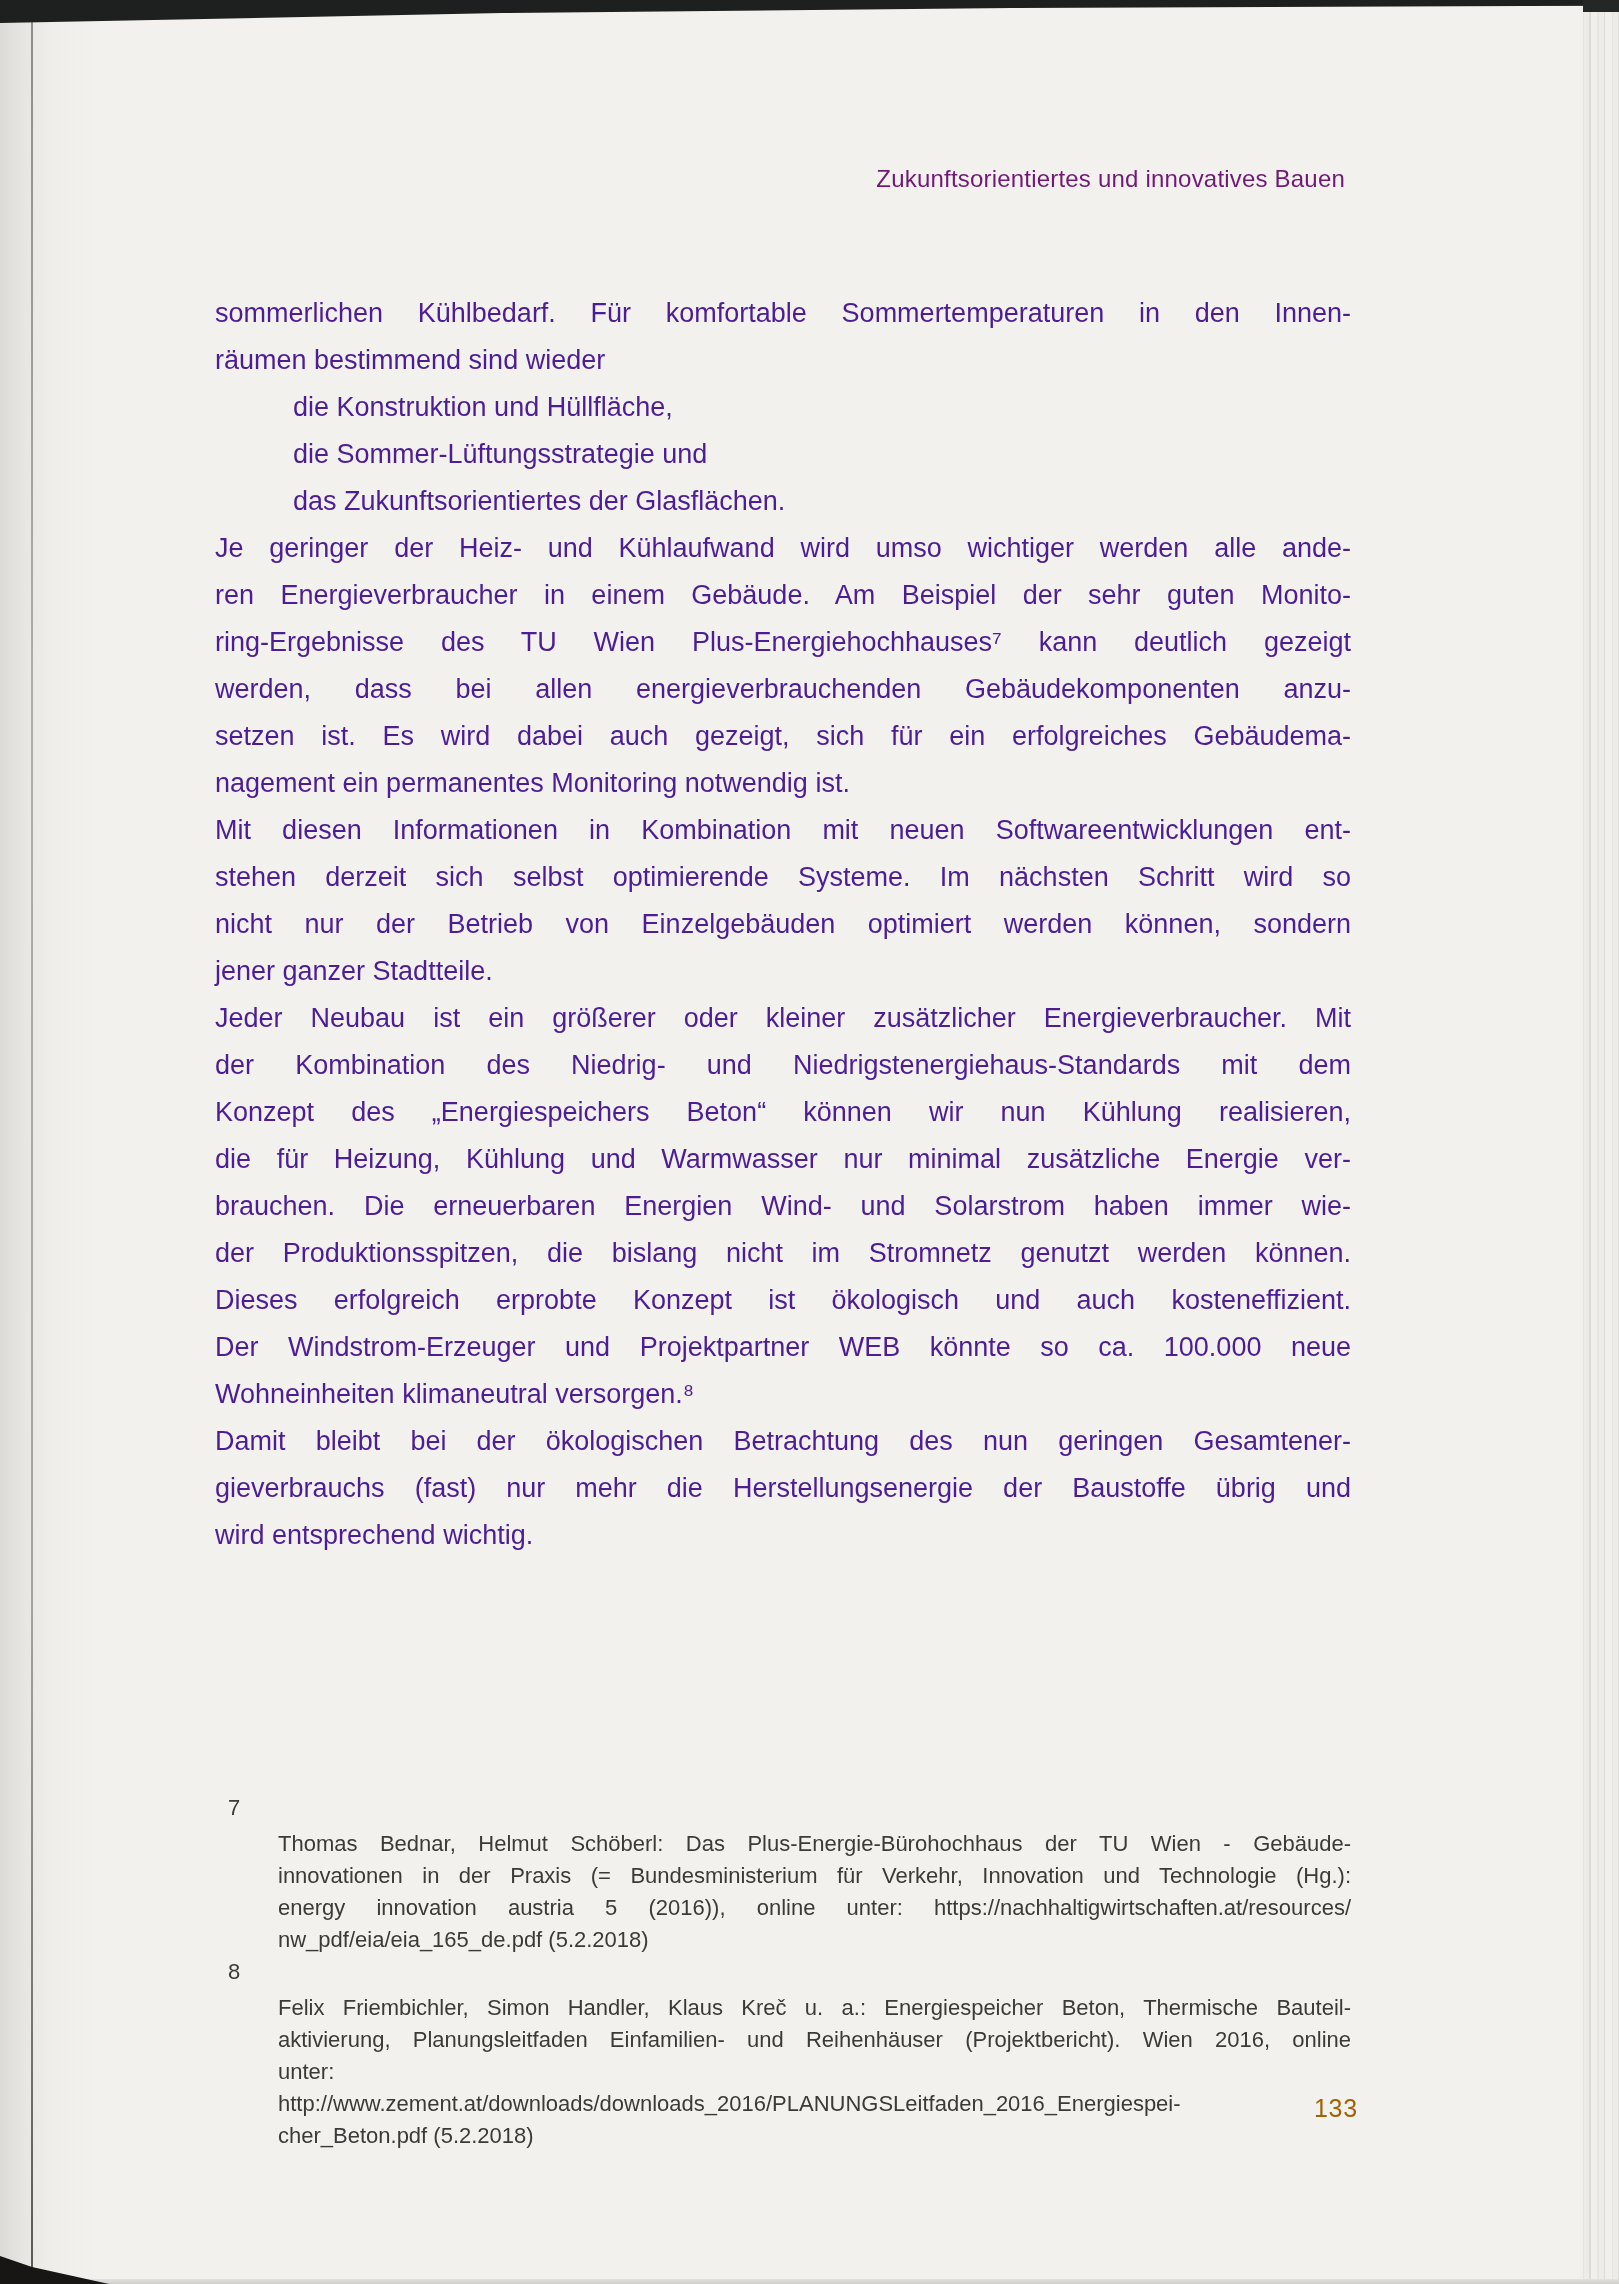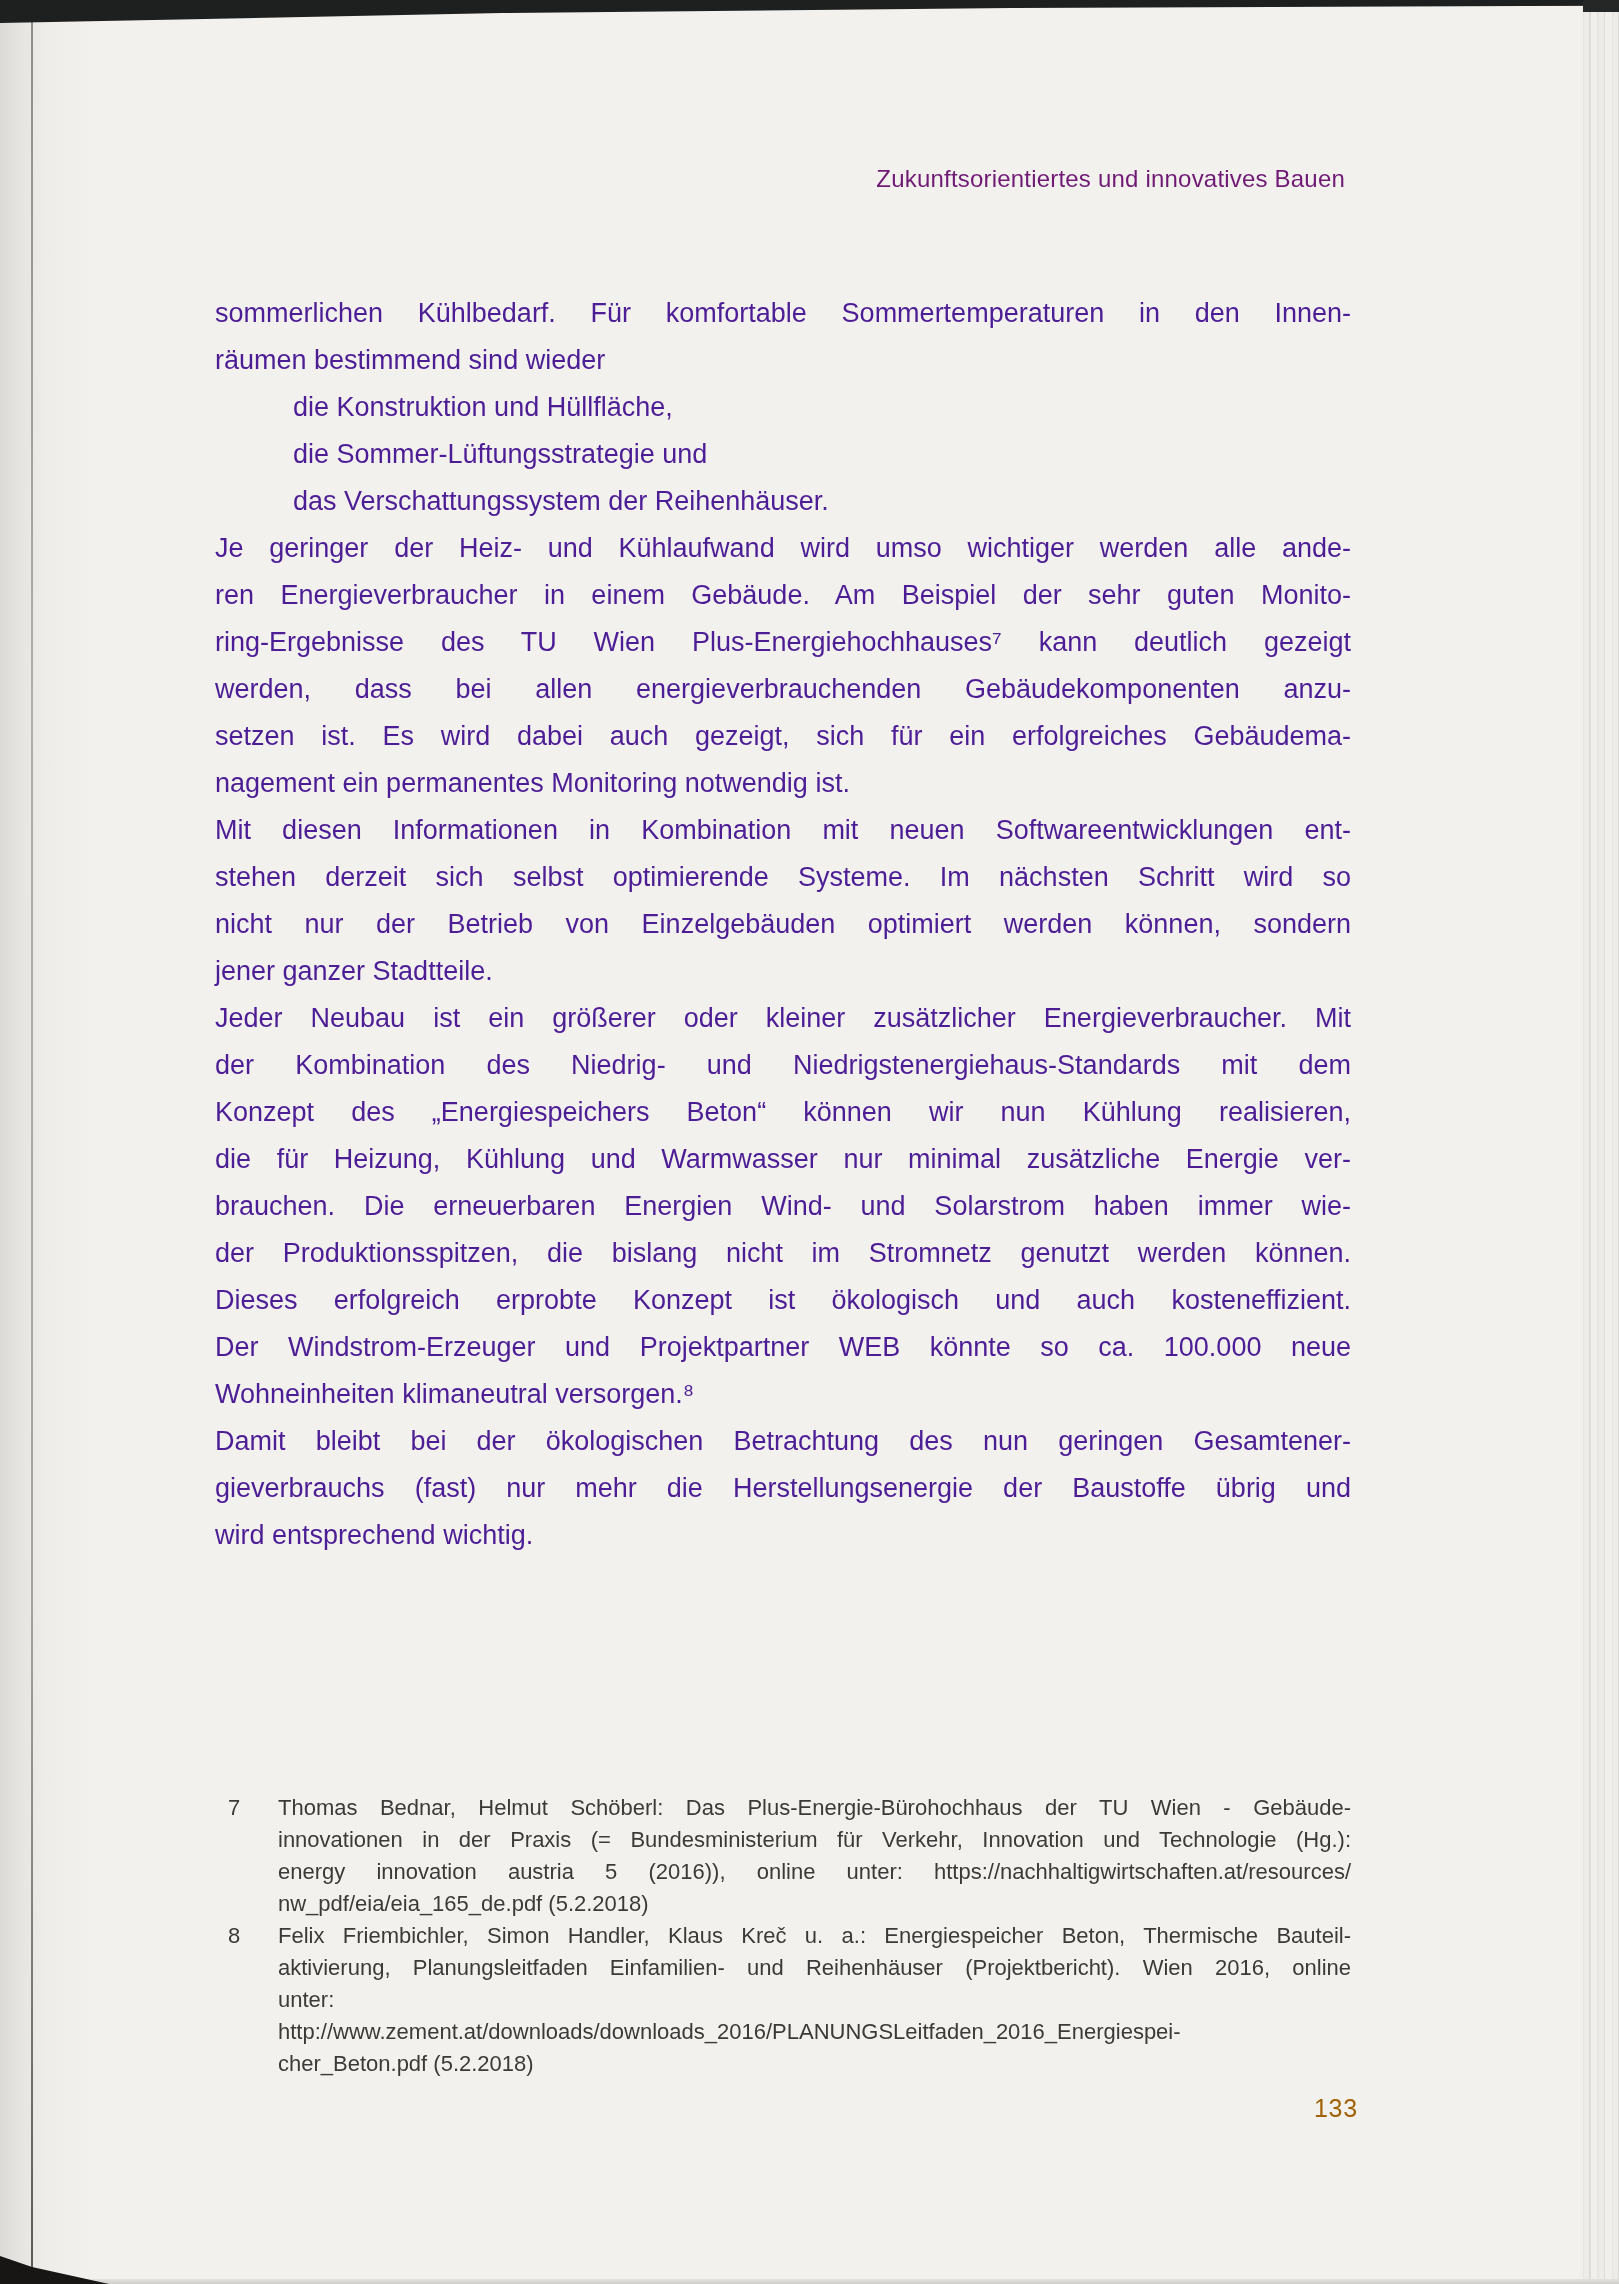--- a/index.html
+++ b/index.html
@@ -61,21 +61,21 @@
   .tline{text-align:justify;text-align-last:justify;}
   .para .tline:last-child{text-align-last:left;}
   .list .tline{text-align-last:left;padding-left:78px;}
   .footnotes{
     position:absolute;left:228px;top:1792px;width:1123px;
     font-size:22px;line-height:32px;color:#3c3a38;
     z-index:10;
   }
   .fn{display:flex;align-items:flex-start;}
   .fn-num{width:50px;flex-shrink:0;}
-  .fn-lines{flex:1;min-width:0;}
+  .fn-lines{flex:1;min-width:0;margin-top:36px;}
   .fn-lines .tline:last-child{text-align-last:left;}
   .page-number{
     position:absolute;top:2094px;right:262px;
     font-size:25px;color:#a16207;letter-spacing:0.8px;
     z-index:10;
   }
 </style>
 </head>
 <body>
 
@@ -90,21 +90,21 @@
 <div class="running-head">Zukunftsorientiertes und innovatives Bauen</div>
 
 <div class="body-text">
   <div class="para">
       <div class="tline">sommerlichen Kühlbedarf. Für komfortable Sommertemperaturen in den Innen-</div>
       <div class="tline">räumen bestimmend sind wieder</div>
     </div>
   <div class="list">
       <div class="tline">die Konstruktion und Hüllfläche,</div>
       <div class="tline">die Sommer-Lüftungsstrategie und</div>
-      <div class="tline">das Verschattungssystem der Reihenhäuser.</div>
+      <div class="tline">das Zukunftsorientiertes der Glasflächen.</div>
     </div>
   <div class="para">
       <div class="tline">Je geringer der Heiz- und Kühlaufwand wird umso wichtiger werden alle ande-</div>
       <div class="tline">ren Energieverbraucher in einem Gebäude. Am Beispiel der sehr guten Monito-</div>
       <div class="tline">ring-Ergebnisse des TU Wien Plus-Energiehochhauses⁷ kann deutlich gezeigt</div>
       <div class="tline">werden, dass bei allen energieverbrauchenden Gebäudekomponenten anzu-</div>
       <div class="tline">setzen ist. Es wird dabei auch gezeigt, sich für ein erfolgreiches Gebäudema-</div>
       <div class="tline">nagement ein permanentes Monitoring notwendig ist.</div>
     </div>
   <div class="para">

